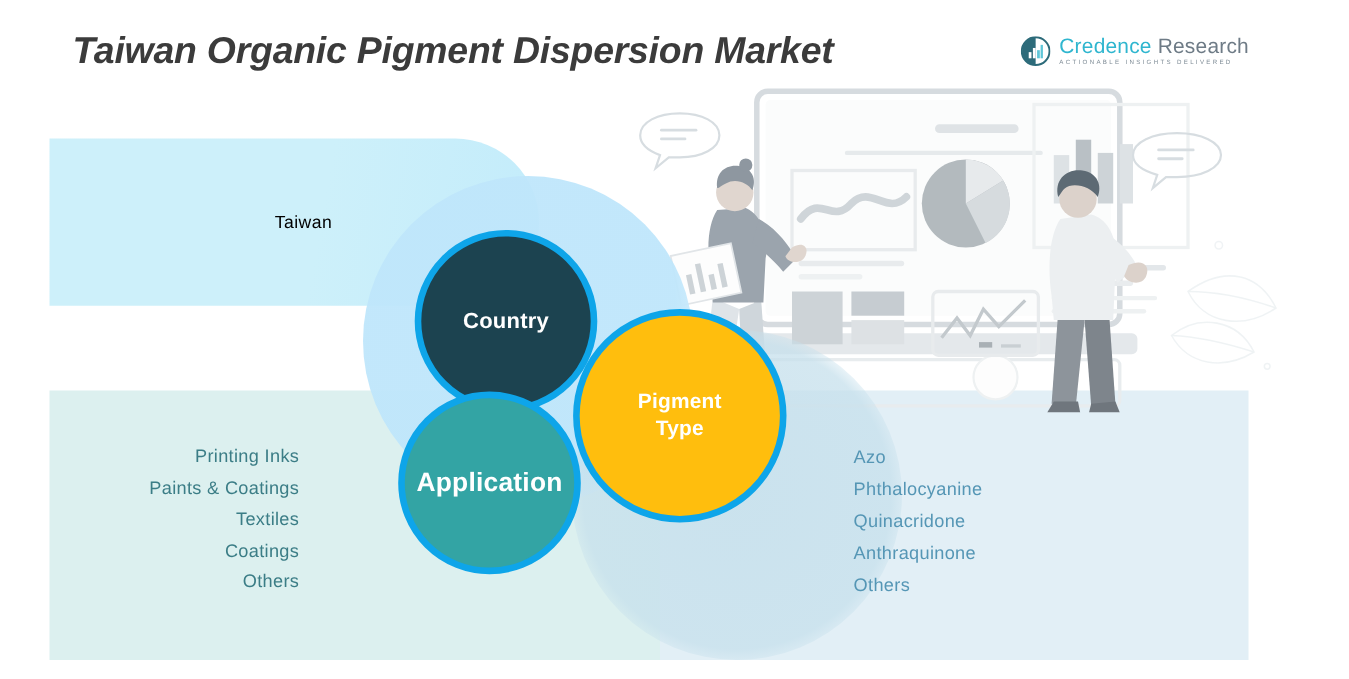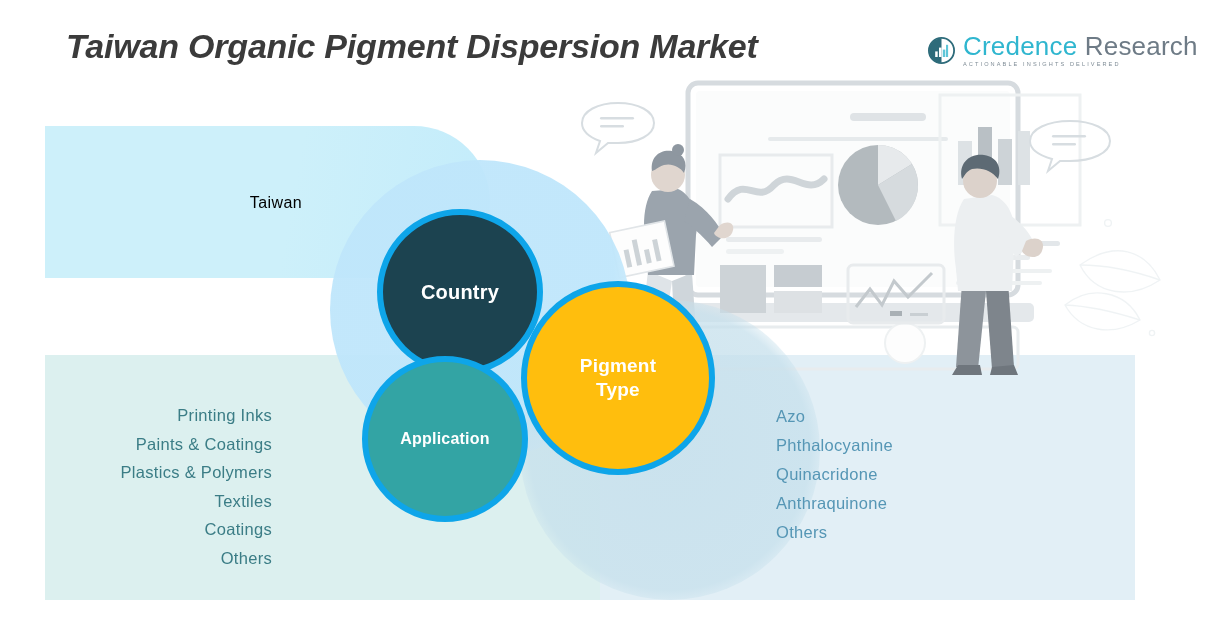--- a/index.html
+++ b/index.html
@@ -10,21 +10,21 @@
   #page-title{
     position:absolute;left:66px;top:27px;
     font-size:34px;font-weight:bold;font-style:italic;
     color:#3b3b3b;letter-spacing:-0.2px;white-space:nowrap;
   }
 
   
   #logo{position:absolute;left:928px;top:33px;display:flex;align-items:center;gap:8px;}
   #logo-mark{width:27px;height:27px;flex:0 0 auto;}
   #logo-text{display:flex;flex-direction:column;line-height:1;}
-  #logo-name{font-size:26px;color:#6e7b86;letter-spacing:.2px;white-space:nowrap;}
+  #logo-name{font-size:19px;color:#6e7b86;letter-spacing:.2px;white-space:nowrap;}
   #logo-name b{color:#2fb6cf;font-weight:normal;}
   #logo-tag{font-size:5.6px;color:#7f8c96;letter-spacing:2.1px;
             margin-top:3px;white-space:nowrap;text-transform:uppercase;}
 
   
   #illustration{position:absolute;left:560px;top:75px;width:620px;height:300px;}
 
   
   .band{position:absolute;}
   #band-top{
@@ -75,21 +75,21 @@
     display:flex;align-items:center;justify-content:center;
     text-align:center;color:#ffffff;font-weight:bold;
     border:6px solid #0ea5e9;box-sizing:border-box;
   }
   #circle-country{
     left:377px;top:209px;width:166px;height:166px;
     background:#1c4350;font-size:20px;letter-spacing:.2px;
   }
   #circle-application{
     left:362px;top:356px;width:166px;height:166px;
-    background:#33a4a4;font-size:16px;letter-spacing:.2px;
+    background:#33a4a4;font-size:24px;letter-spacing:.2px;
   }
   #circle-pigment{
     left:521px;top:281px;width:194px;height:194px;
     background:#ffbe0d;font-size:19px;line-height:24px;letter-spacing:.2px;
   }
   #circle-country{z-index:5;}
   #circle-application{z-index:6;}
   #circle-pigment{z-index:7;}
 </style>
 </head>
@@ -228,21 +228,20 @@
 <div id="halo"></div>
 <div id="halo2"></div>
 
 <div id="taiwan-label">
   <div class="list-row">Taiwan</div>
 </div>
 
 <div id="application-list">
   <div class="list-row">Printing Inks</div>
   <div class="list-row">Paints &amp; Coatings</div>
-  <div class="list-row">Plastics &amp; Polymers</div>
   <div class="list-row">Textiles</div>
   <div class="list-row">Coatings</div>
   <div class="list-row">Others</div>
 </div>
 
 <div id="pigment-list">
   <div class="list-row">Azo</div>
   <div class="list-row">Phthalocyanine</div>
   <div class="list-row">Quinacridone</div>
   <div class="list-row">Anthraquinone</div>

